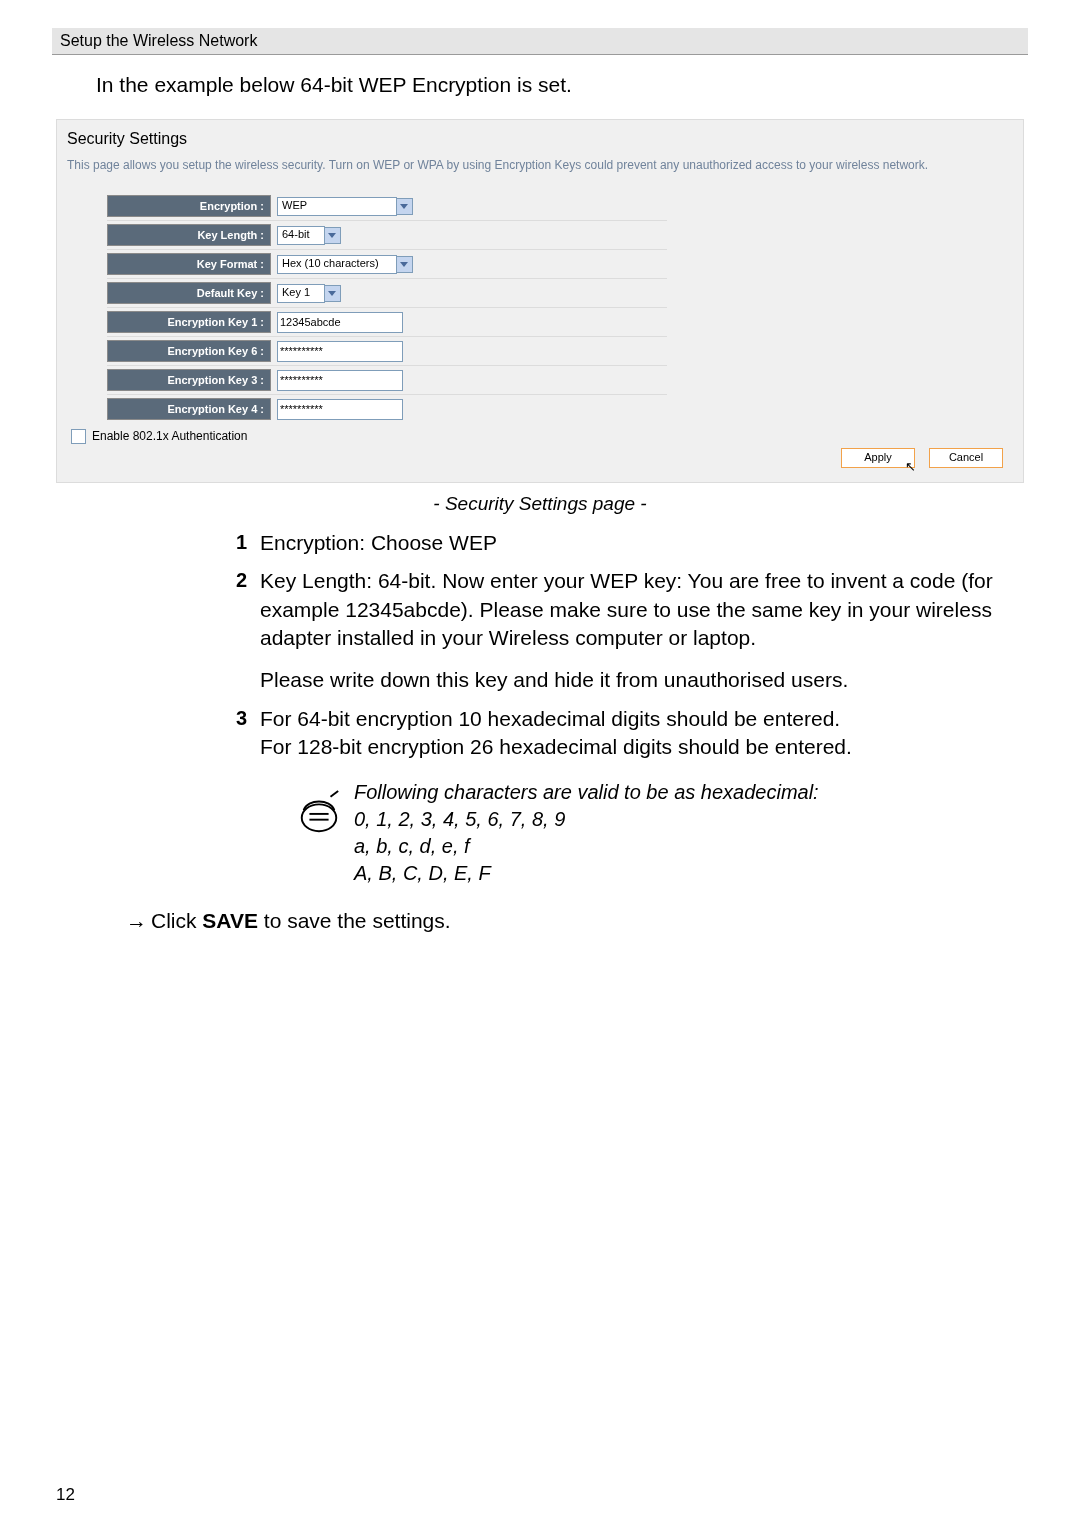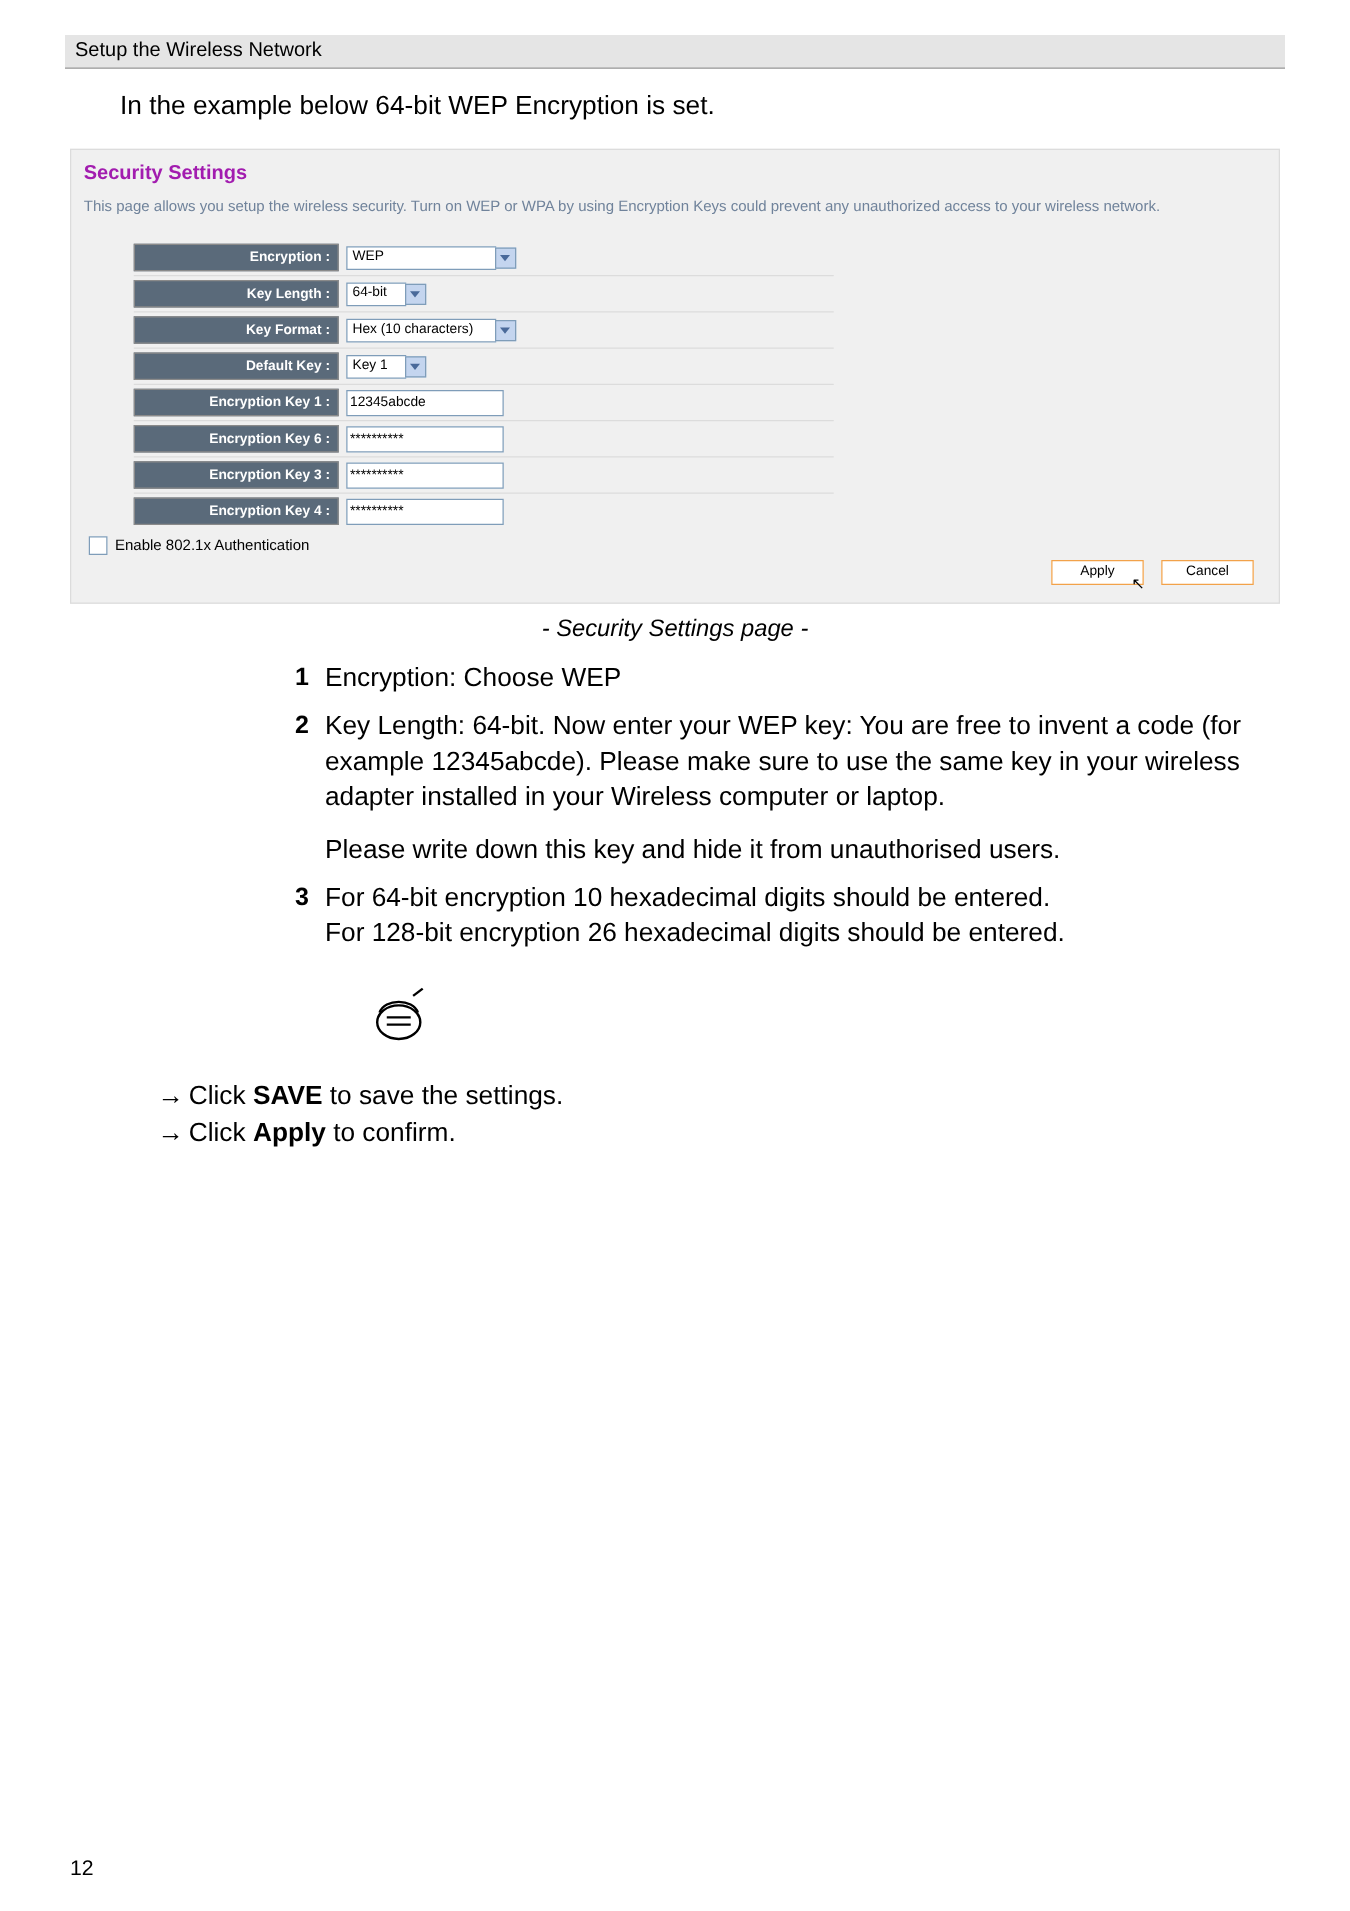--- a/index.html
+++ b/index.html
@@ -1,20 +1,20 @@
 <!DOCTYPE html>
 <html><head>
 <meta charset="utf-8">
 <style>
   html,body{margin:0;padding:0;font-family:Arial,Helvetica,sans-serif;color:#000;background:#fff}
   .page{width:1080px;min-height:1529px;background:#fff;position:relative;padding:28px 56px 0 56px;box-sizing:border-box}
   .header-band{background:#e5e5e5;border-bottom:1px solid #9a9a9a;padding:4px 8px;font-size:16px;margin:0 -4px 18px -4px}
   .intro{font-size:21px;margin:0 0 22px 40px}
   .panel{background:#f0f0f0;border:1px solid #dcdcdc;padding:8px 10px 14px 10px;font-size:12px;margin-bottom:10px}
-  .sec-title{color:#a21caf;font-weight:bold;font-size:16px;margin:2px 0 10px 0}
+  .sec-title{color:#000000;font-weight:normal;font-size:16px;margin:2px 0 10px 0}
   .sec-desc{color:#70839b;font-size:12px;margin-bottom:20px}
   .form-area{margin-left:40px;width:560px}
   .row{display:flex;align-items:center;border-bottom:1px solid #dcdcdc;padding:3px 0}
   .row:last-child{border-bottom:none}
   .lbl{width:164px;background:#5a6a7a;color:#fff;font-weight:bold;font-size:11px;text-align:right;padding:4px 6px;box-sizing:border-box;border:1px solid #8a8a8a}
   .ctl{padding-left:6px}
   .select,.txt{font-family:Arial;font-size:11px;border:1px solid #7f9db9;background:#fff;padding:1px 2px}
   .dd-arrow{display:inline-block;width:15px;height:15px;background:#c4d5ef;border:1px solid #7f9db9;vertical-align:middle;margin-left:-1px;position:relative}
   .dd-arrow:after{content:"";position:absolute;left:3px;top:5px;border-left:4px solid transparent;border-right:4px solid transparent;border-top:5px solid #4a6a9a}
   .select-wrap{display:inline-flex;align-items:center}
@@ -149,26 +149,29 @@
     <div class="note-block">
       <div class="note-icon">
         <svg viewBox="0 0 48 48" fill="none" stroke="#000" stroke-width="2">
           <ellipse cx="24" cy="30" rx="18" ry="14"></ellipse>
           <path d="M8 22 C12 10 36 10 40 22"></path>
           <line x1="36" y1="8" x2="44" y2="2"></line>
           <line x1="14" y1="26" x2="34" y2="26"></line>
           <line x1="14" y1="32" x2="34" y2="32"></line>
         </svg>
       </div>
+      <div class="note-lines">
+        <div>Following characters are valid to be as hexadecimal:</div>
+        <div class="plain">0, 1, 2, 3, 4, 5, 6, 7, 8, 9</div>
+        <div class="plain"> a, b, c, d, e, f</div>
+        <div class="plain">A, B, C, D, E, F</div>
+      </div>
     </div>
   </div>
 
   <div class="actions">
     <div>
       <span class="arw">→</span><span>Click </span><b>SAVE</b><span> to save the settings.</span>
     </div>
-    <div style="margin-top:6px">
-      <span class="arw">→</span><span>Click </span><b>Apply</b><span> to confirm.</span>
-    </div>
   </div>
 
   <div class="page-num">12</div>
 </div>
 
 </body></html>

